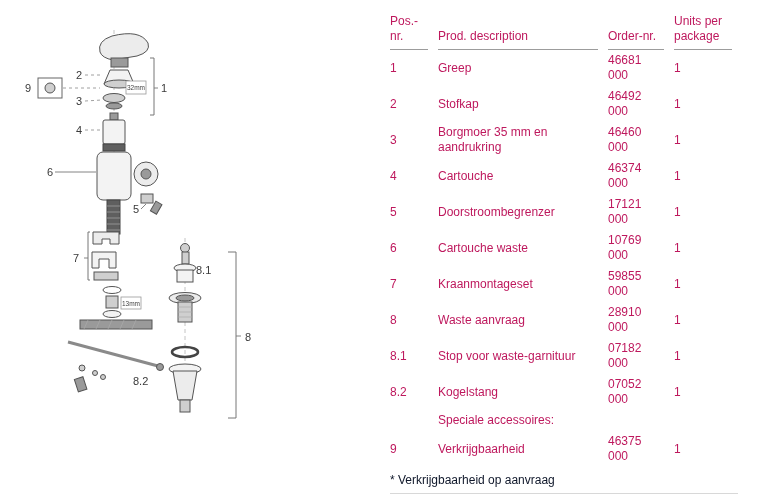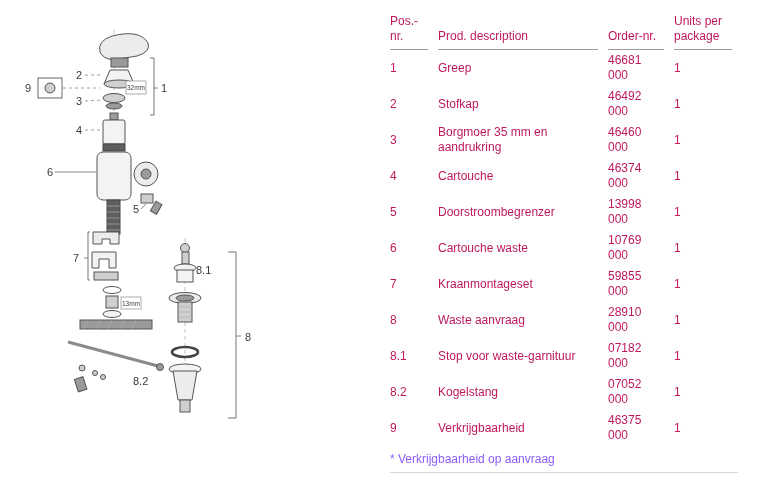--- a/index.html
+++ b/index.html
@@ -23,21 +23,21 @@
   svg .hatch{stroke:#aaa;stroke-width:0.7;}
 
   
   .parts-table-wrap{position:absolute;left:380px;top:12px;width:400px;}
   table.parts{border-collapse:separate;border-spacing:10px 0;font-size:12px;line-height:1.25;color:#be185d;}
   table.parts th{font-weight:400;text-align:left;vertical-align:bottom;
     border-bottom:1px solid #9c9c9c;padding:2px 0 5px;}
   table.parts th.nowrap{white-space:nowrap;}
   table.parts td{vertical-align:middle;padding:3px 0;}
   col.c-pos{width:38px;} col.c-desc{width:160px;} col.c-order{width:56px;} col.c-units{width:58px;}
-  .footnote{margin:6px 0 12px 10px;font-size:12px;color:#8b5cf6;
+  .footnote{margin:6px 0 12px 10px;font-size:12px;color:#0f172a;
     border-bottom:1px solid #d8d8d8;padding-bottom:6px;width:348px;}
 </style>
 </head>
 <body>
 
 <div class="page">
 
   <div class="diagram-wrap">
     <svg width="380" height="498" viewBox="0 0 380 498">
 
@@ -213,21 +213,21 @@
         </tr>
         <tr>
           <td>4</td>
           <td>Cartouche</td>
           <td>46374 000</td>
           <td>1</td>
         </tr>
         <tr>
           <td>5</td>
           <td>Doorstroombegrenzer</td>
-          <td>13998 000</td>
+          <td>17121 000</td>
           <td>1</td>
         </tr>
         <tr>
           <td>6</td>
           <td>Cartouche waste</td>
           <td>10769 000</td>
           <td>1</td>
         </tr>
         <tr>
           <td>7</td>
@@ -245,20 +245,26 @@
           <td>8.1</td>
           <td>Stop voor waste-garnituur</td>
           <td>07182 000</td>
           <td>1</td>
         </tr>
         <tr>
           <td>8.2</td>
           <td>Kogelstang</td>
           <td>07052 000</td>
           <td>1</td>
+        </tr>
+        <tr>
+          <td></td>
+          <td>Speciale accessoires:</td>
+          <td></td>
+          <td></td>
         </tr>
         <tr>
           <td>9</td>
           <td>Verkrijgbaarheid</td>
           <td>46375 000</td>
           <td>1</td>
         </tr>
       </tbody>
     </table>
     <div class="footnote">* Verkrijgbaarheid op aanvraag</div>

